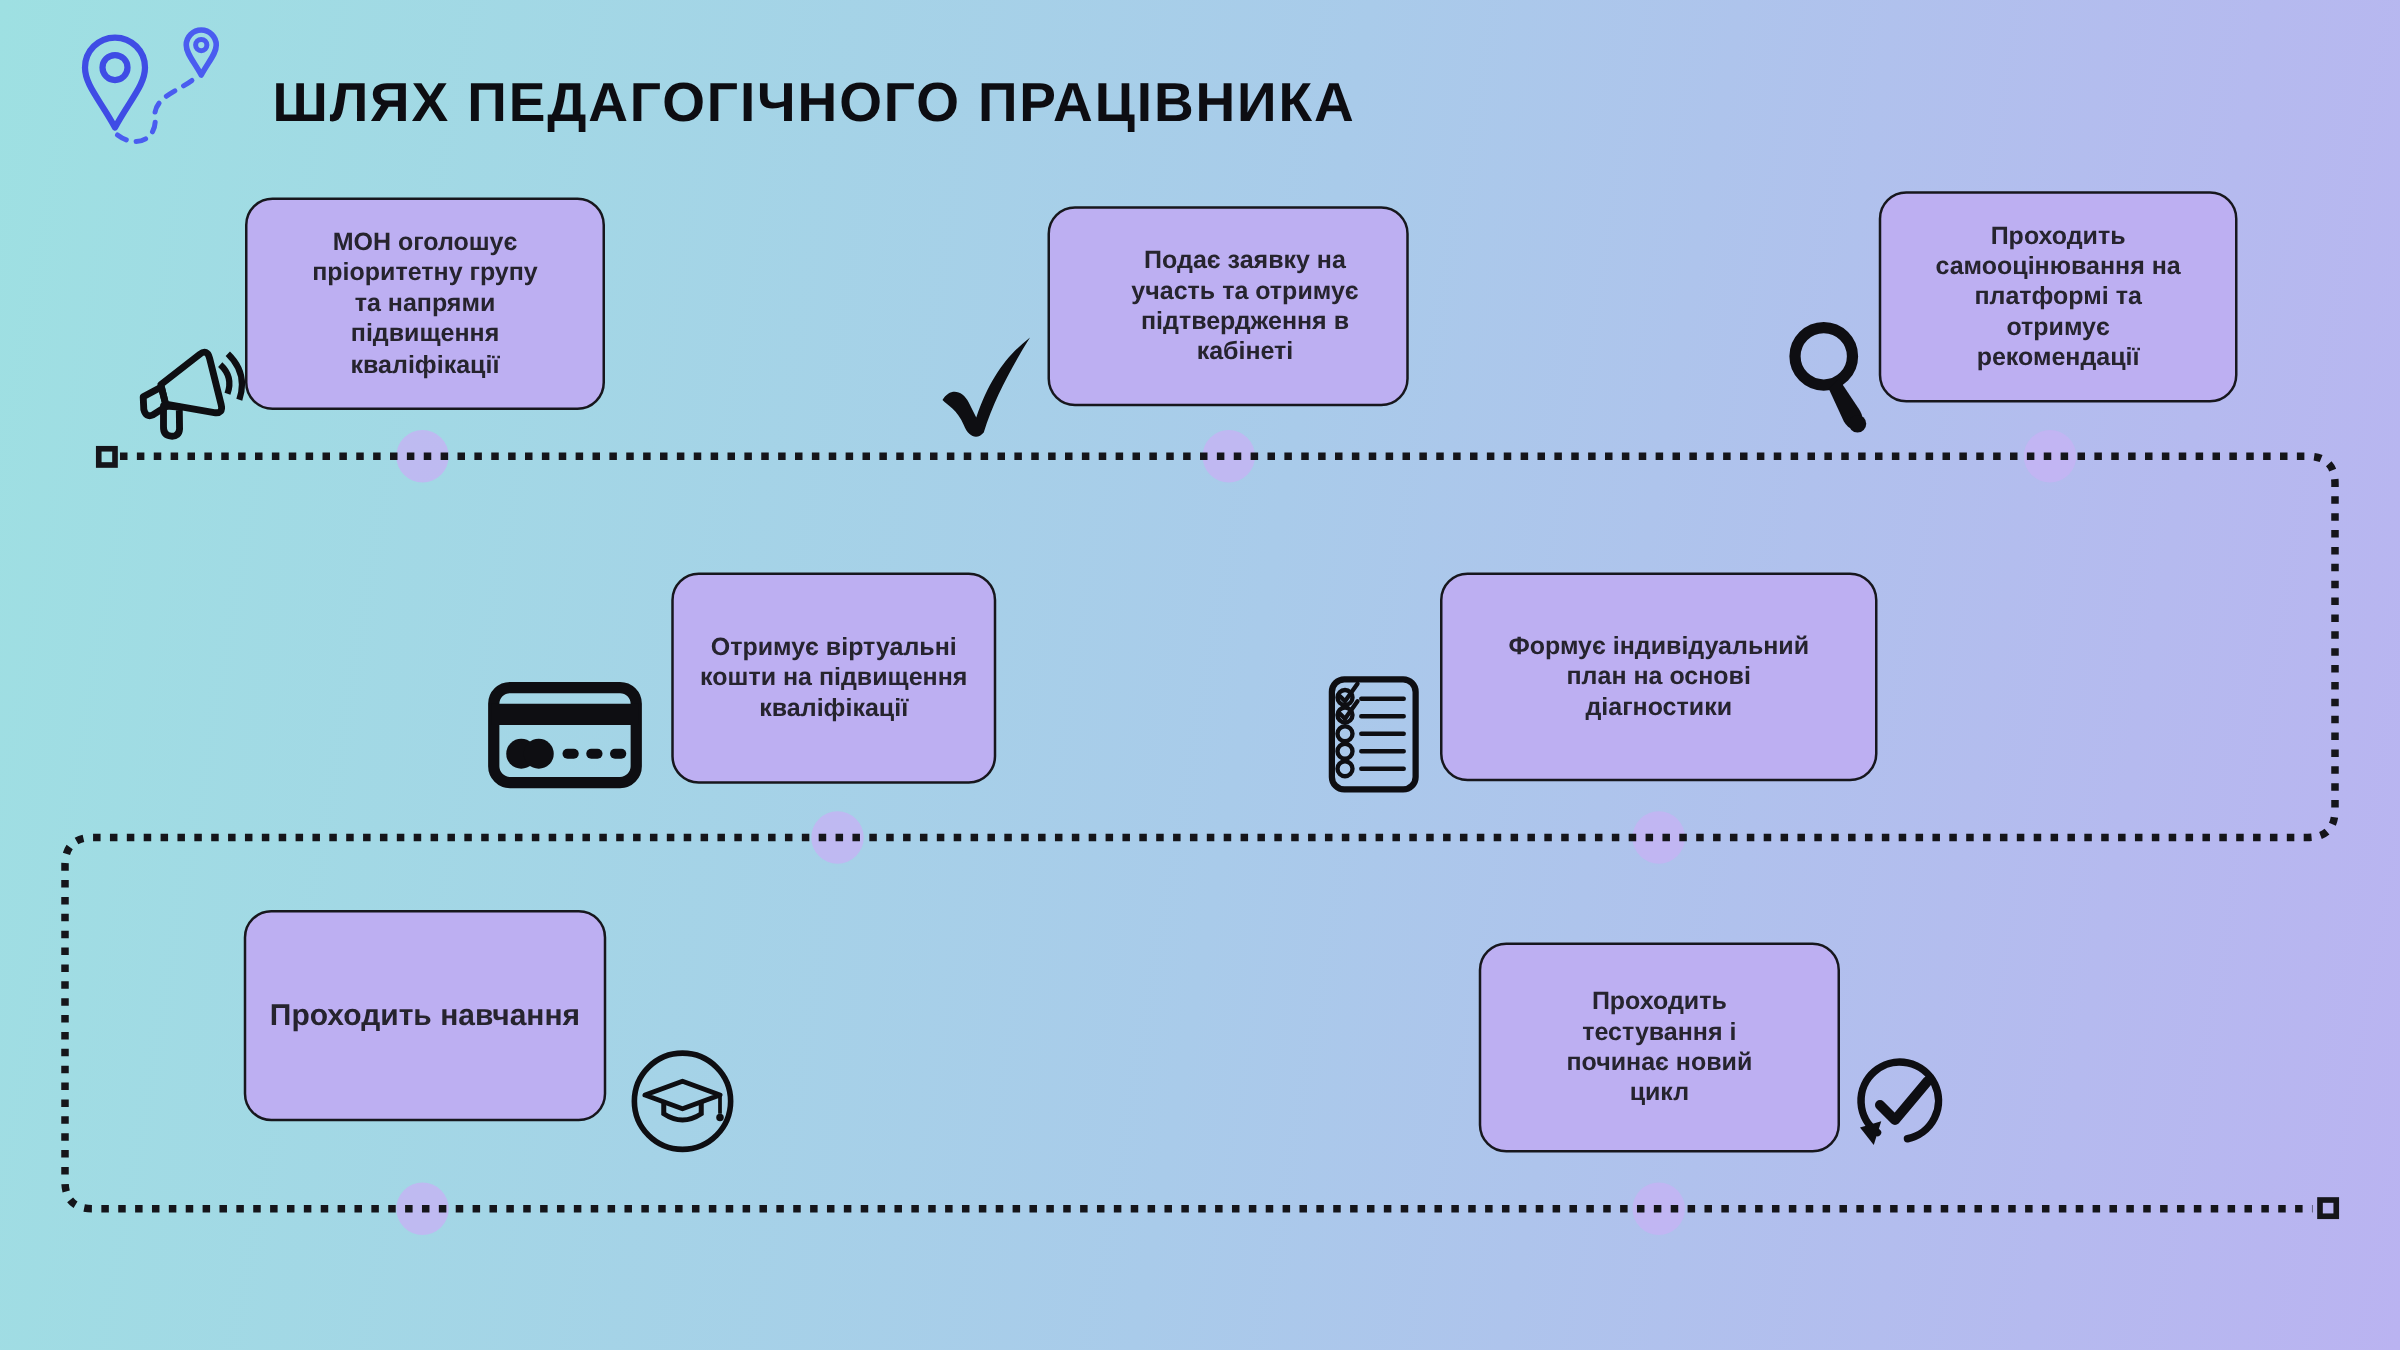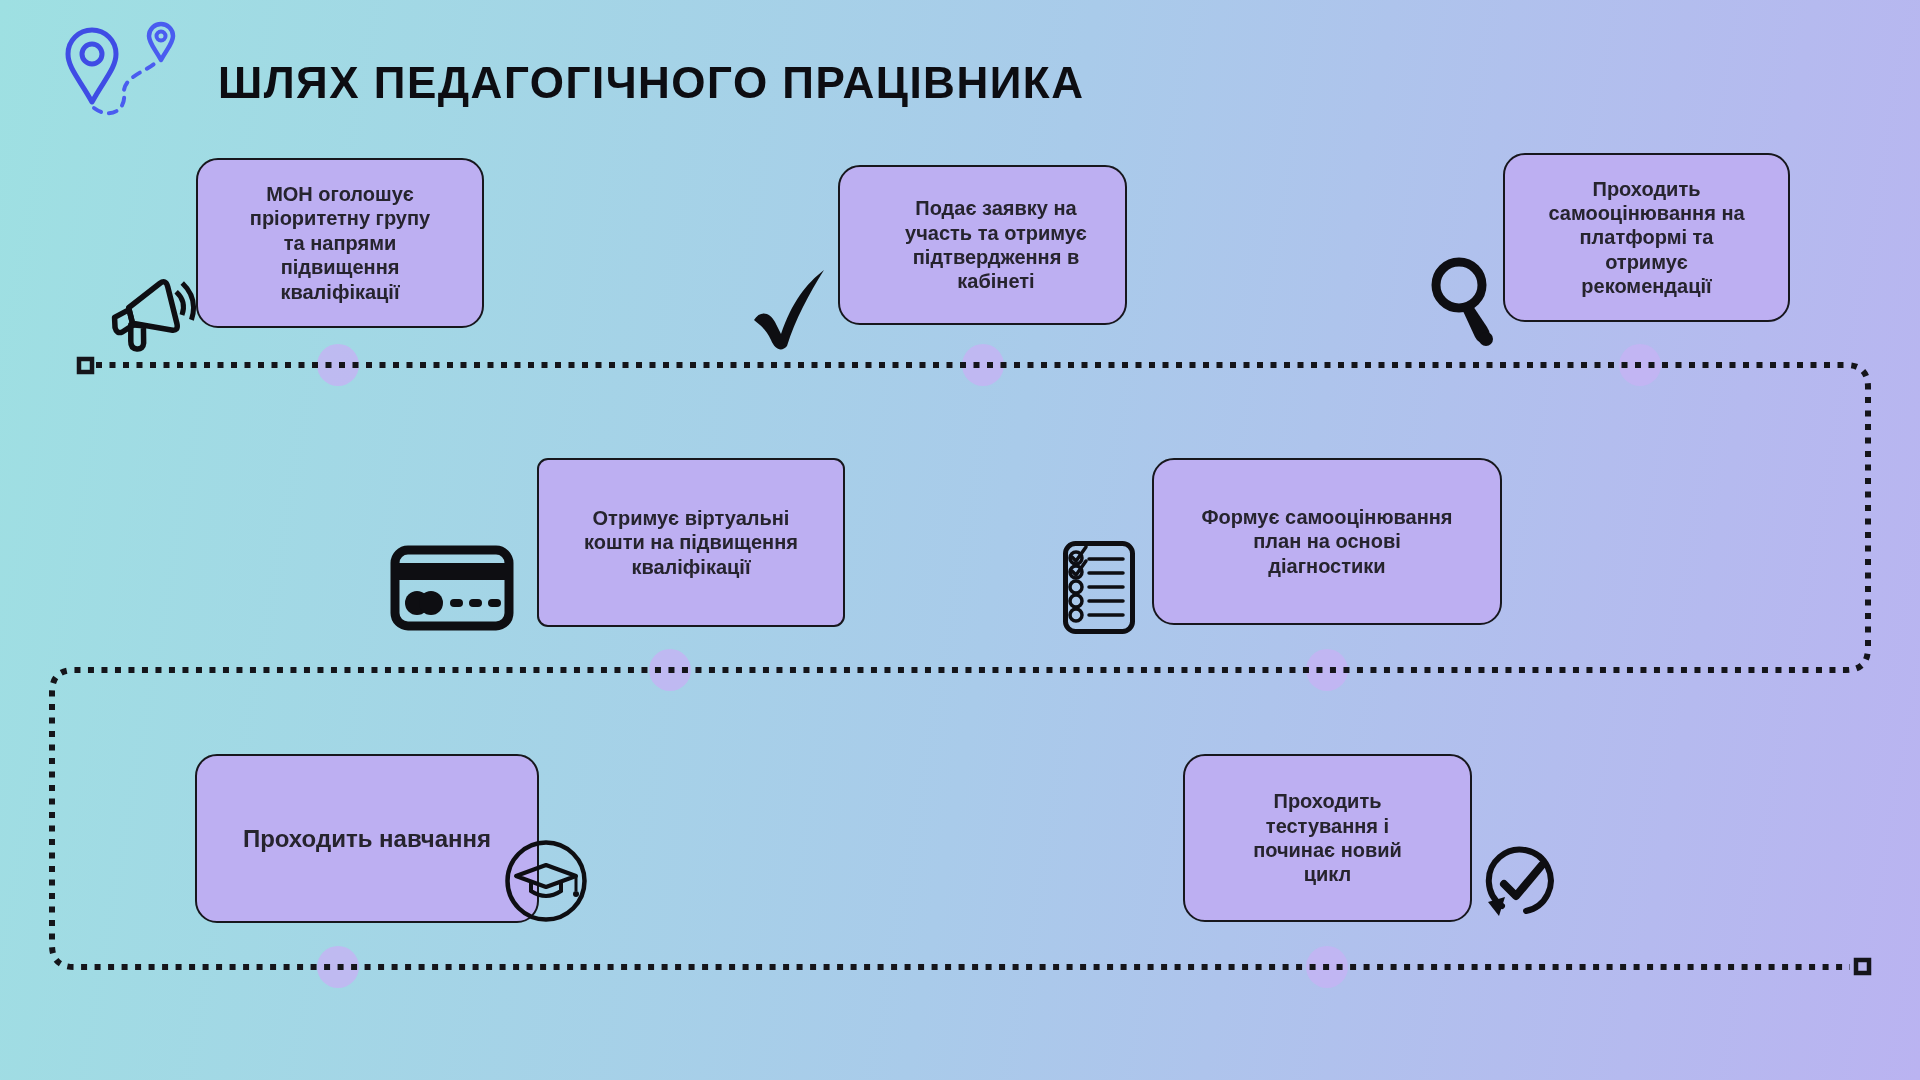--- a/index.html
+++ b/index.html
@@ -27,23 +27,23 @@
     white-space:pre-line;
     box-sizing:border-box;
     padding:10px 14px;
     z-index:2;
   }
   .icon{z-index:2;}
   .icon svg{display:block;width:100%;height:100%;}
   #card-1{left:196px;top:158px;width:288px;height:170px;}
   #card-2{left:838px;top:165px;width:289px;height:160px;padding-left:41px;}
   #card-3{left:1503px;top:153px;width:287px;height:169px;}
-  #card-4{left:537px;top:458px;width:308px;height:169px;border-radius:11px;}
+  #card-4{left:537px;top:458px;width:260px;height:169px;}
   #card-5{left:1152px;top:458px;width:350px;height:167px;}
-  #card-6{left:195px;top:754px;width:344px;height:169px;font-size:24px;}
+  #card-6{left:195px;top:728px;width:290px;height:169px;font-size:24px;}
   #card-7{left:1183px;top:754px;width:289px;height:168px;}
   #logo{left:58px;top:20px;width:118px;height:102px;}
   #icon-megaphone{left:100px;top:274px;width:98px;height:82px;}
   #icon-check{left:748px;top:266px;width:80px;height:84px;}
   #icon-magnifier{left:1428px;top:256px;width:72px;height:98px;}
   #icon-card{left:390px;top:544px;width:124px;height:88px;}
   #icon-checklist{left:1062px;top:540px;width:74px;height:95px;}
   #icon-gradcap{left:504px;top:839px;width:84px;height:84px;}
   #icon-cycle{left:1482px;top:842px;width:78px;height:78px;}
 </style>
@@ -88,21 +88,21 @@
 підтвердження в
 кабінеті</div>
   <div id="card-3" class="abs card">Проходить
 самооцінювання на
 платформі та
 отримує
 рекомендації</div>
   <div id="card-4" class="abs card">Отримує віртуальні
 кошти на підвищення
 кваліфікації</div>
-  <div id="card-5" class="abs card">Формує самооцінювання
+  <div id="card-5" class="abs card">Формує індивідуальний
 план на основі
 діагностики</div>
   <div id="card-6" class="abs card">Проходить навчання</div>
   <div id="card-7" class="abs card">Проходить
 тестування і
 починає новий
 цикл</div>
 
   <div id="icon-megaphone" class="abs icon">
     <svg viewBox="0 0 98 82">

